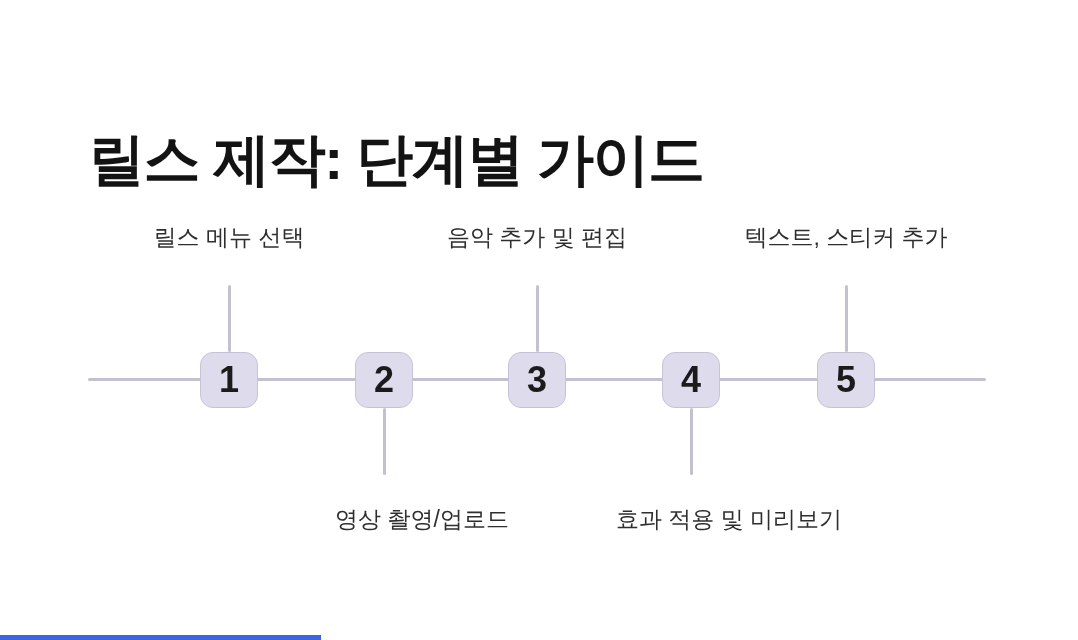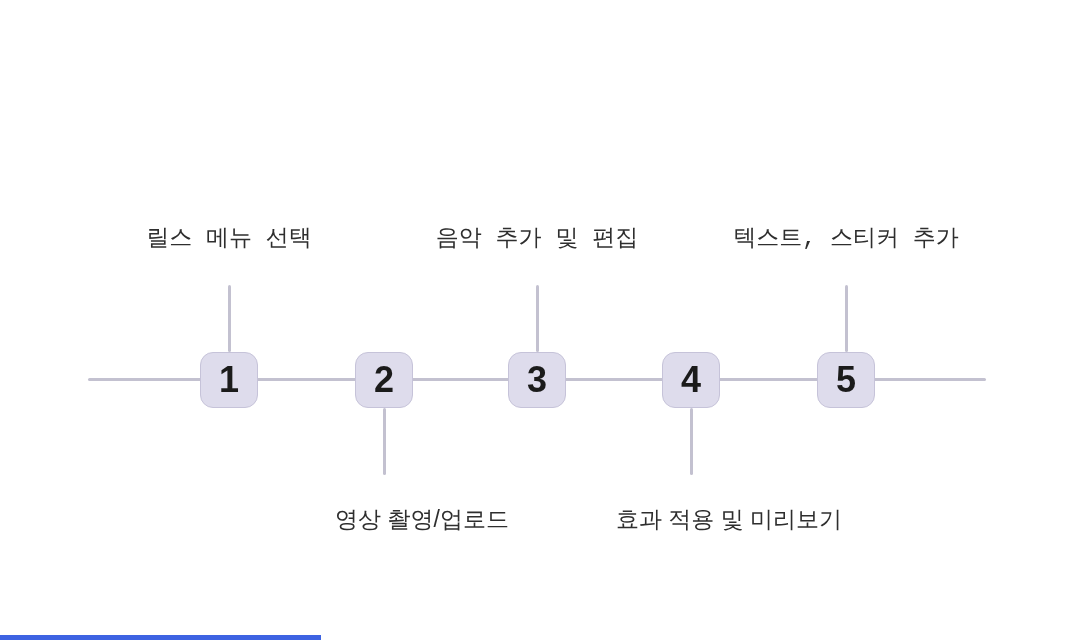--- a/index.html
+++ b/index.html
@@ -70,36 +70,37 @@
   .below .connector { top: 408px; height: 67px; }
   .step-label {
     position: absolute;
     left: var(--cx);
     transform: translateX(-50%);
     white-space: nowrap;
     font-size: 23px;
     font-weight: 400;
     color: #2e2e2e;
   }
-  .above .step-label { top: 222px; font-family: Liberation Mono, monospace; }
+  .above .step-label { top: 222px; }
   .below .step-label { top: 504px; margin-left: 38px; }
   .progress-bar {
     position: absolute;
     left: 0;
     bottom: 0;
     width: 321px;
     height: 5px;
     background: #3d63e2;
   }
 </style>
 </head>
 <body>
 
 <div class="canvas">
 
+  <h1 class="slide-title">릴스 제작: 단계별 가이드</h1>
 
   <div class="timeline-line"></div>
 
   <div class="step s1 above">
     <div class="step-label">릴스 메뉴 선택</div>
     <div class="connector"></div>
     <div class="badge">
       <span>1</span>
     </div>
   </div>

